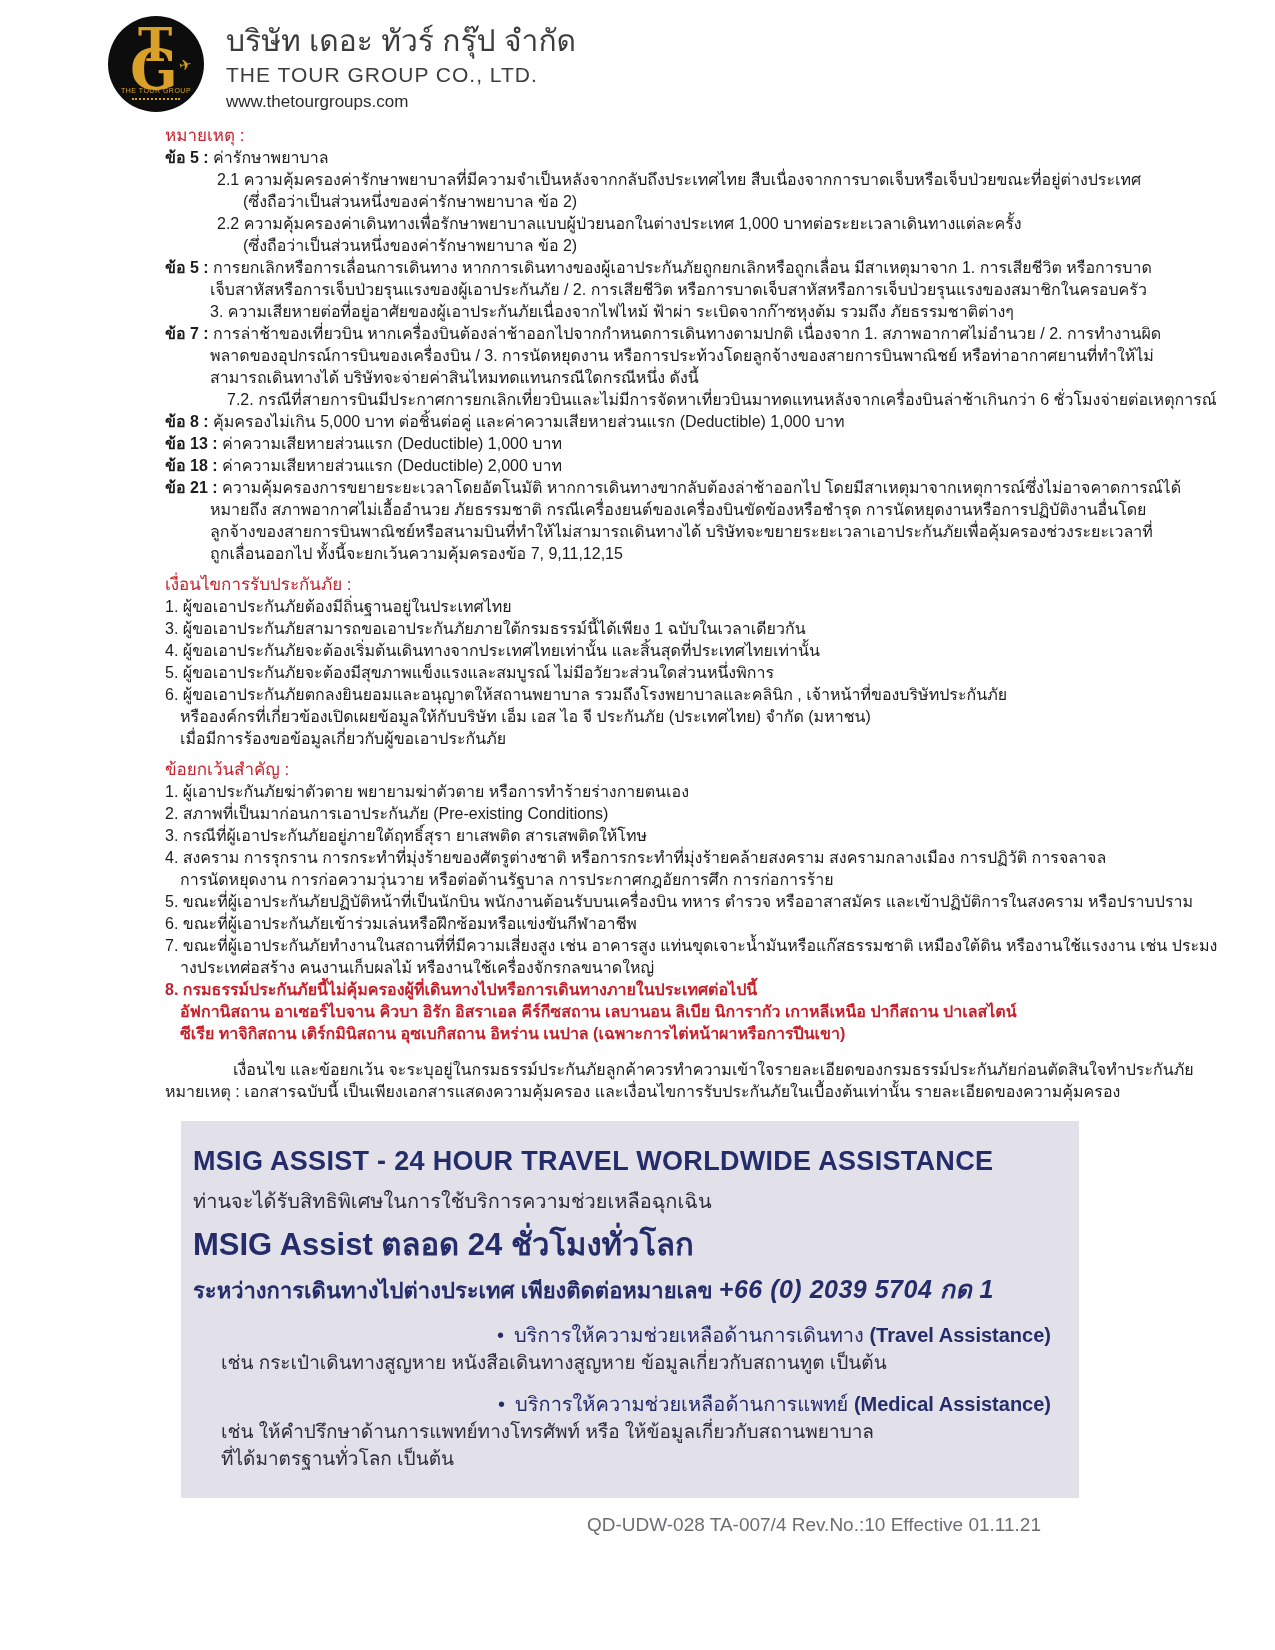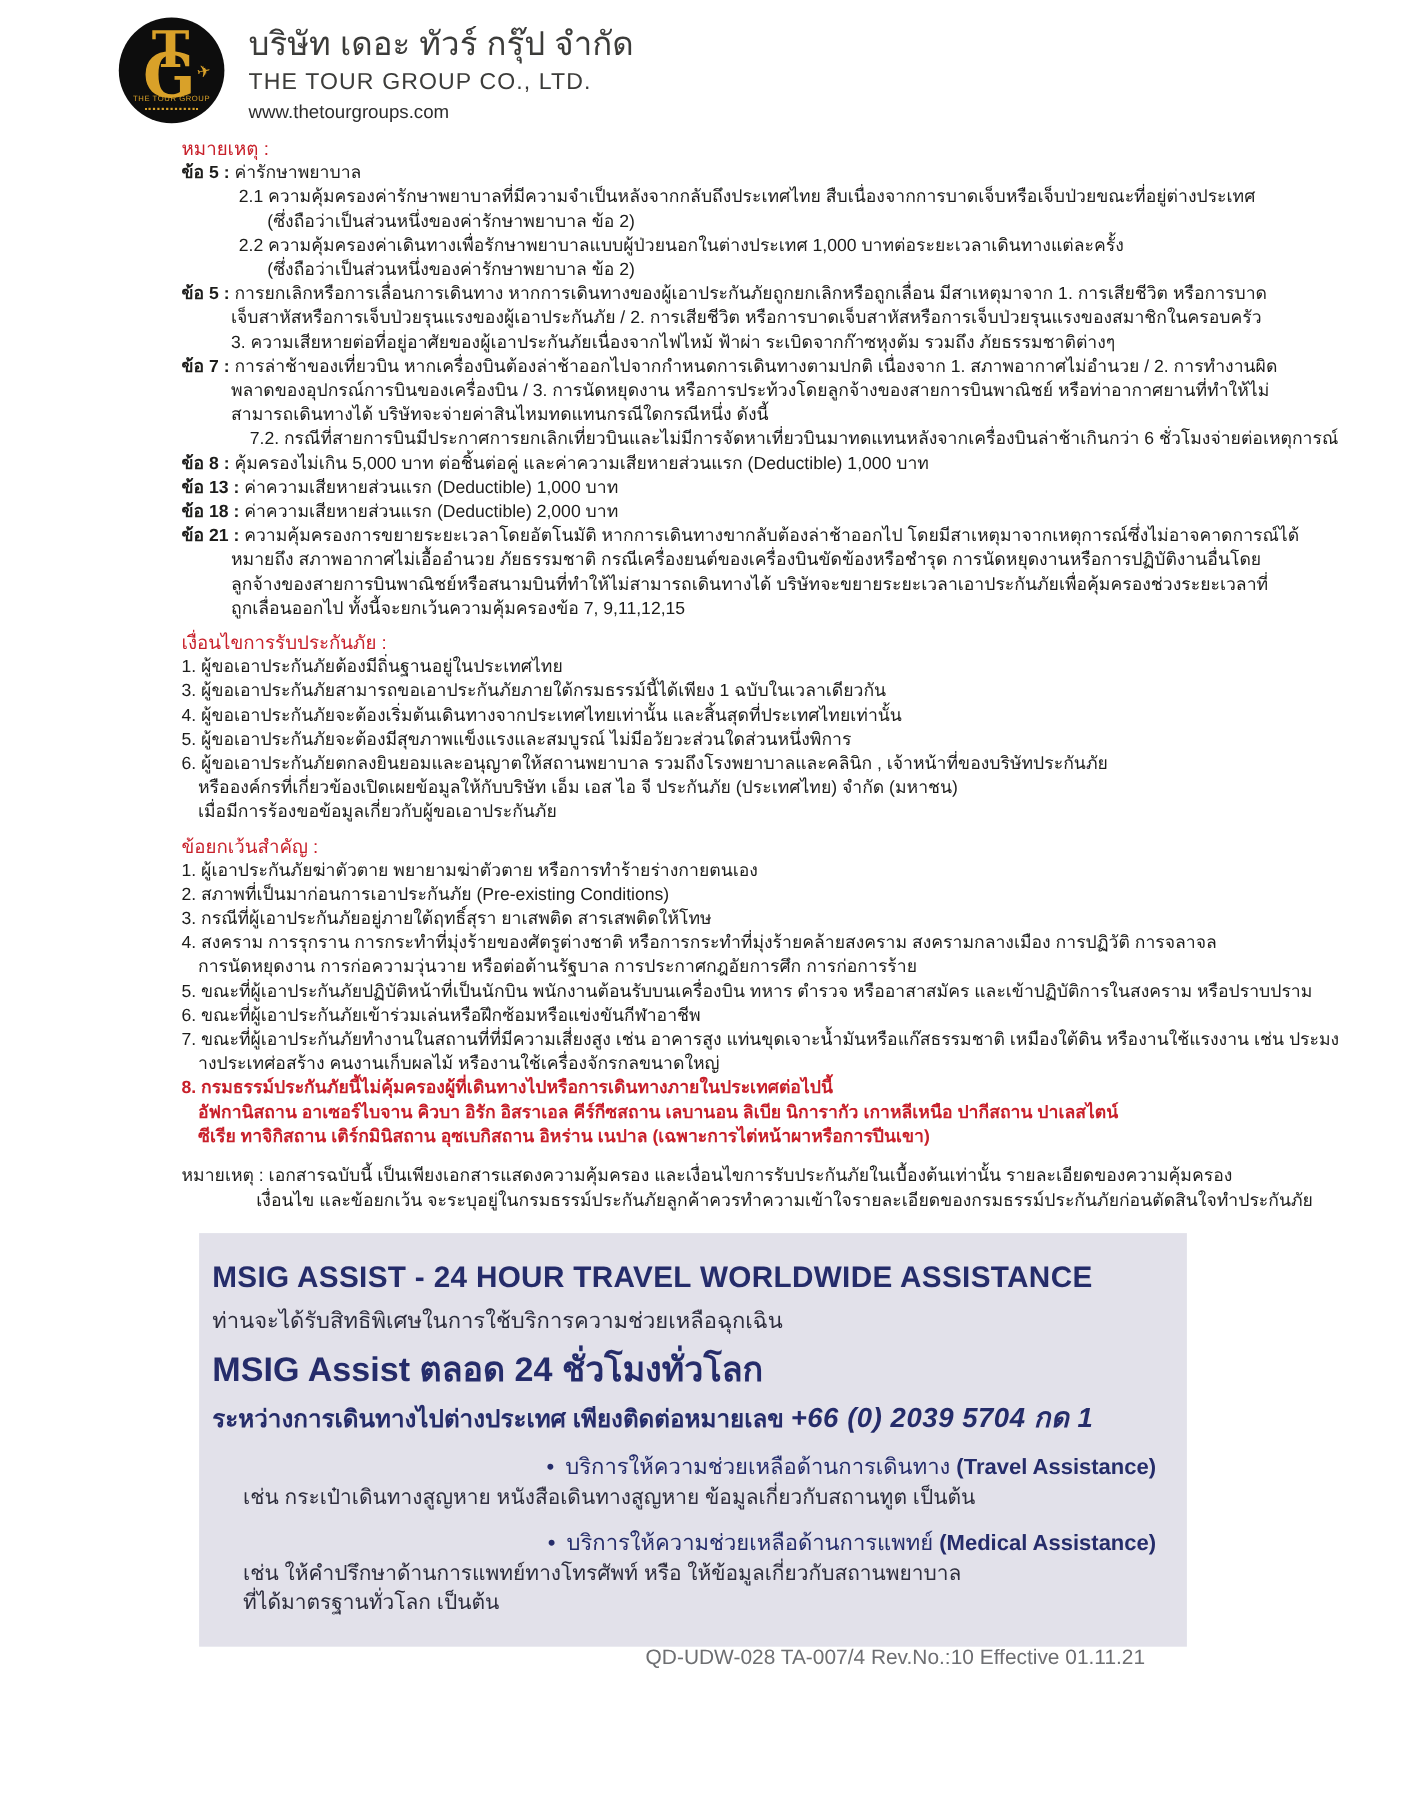--- a/index.html
+++ b/index.html
@@ -43,21 +43,21 @@
   .msig-title{font-size:27px;font-weight:bold;letter-spacing:.3px;line-height:32px;}
   .msig-sub{font-size:20px;line-height:28px;margin-top:10px;color:#2d2d3c;}
   .msig-big{font-size:31px;font-weight:bold;line-height:40px;margin-top:10px;}
   .msig-contact{font-size:22px;font-weight:bold;line-height:32px;margin-top:8px;}
   .msig-phone{font-size:25px;font-style:italic;letter-spacing:.5px;}
   .msig-bullet{margin-top:14px;font-size:20px;line-height:28px;text-align:right;}
   .msig-bullet .dot{padding:0 10px 0 4px;}
   .msig-bullet .b-en{font-weight:bold;}
   .msig-detail{font-size:19px;line-height:27px;padding-left:28px;color:#2d2d3c;}
   
-  .footer{width:876px;text-align:right;font-size:19px;color:#6d6e71;}
+  .footer{width:876px;text-align:right;margin-top:16px;font-size:19px;color:#6d6e71;}
 </style>
 </head>
 <body>
 
 <div class="page">
 
   <div class="header">
     <div class="logo">
       <span class="logo-t">T</span>
       <span class="logo-g">G</span>
@@ -124,22 +124,22 @@
           <div class="line">6. ขณะที่ผู้เอาประกันภัยเข้าร่วมเล่นหรือฝึกซ้อมหรือแข่งขันกีฬาอาชีพ</div>
           <div class="line">7. ขณะที่ผู้เอาประกันภัยทำงานในสถานที่ที่มีความเสี่ยงสูง เช่น อาคารสูง แท่นขุดเจาะน้ำมันหรือแก๊สธรรมชาติ  เหมืองใต้ดิน หรืองานใช้แรงงาน เช่น ประมง</div>
           <div class="line ind1">างประเทศ่อสร้าง คนงานเก็บผลไม้ หรืองานใช้เครื่องจักรกลขนาดใหญ่</div>
           <div class="line red">8. กรมธรรม์ประกันภัยนี้ไม่คุ้มครองผู้ที่เดินทางไปหรือการเดินทางภายในประเทศต่อไปนี้</div>
           <div class="line ind1 red">อัฟกานิสถาน  อาเซอร์ไบจาน  คิวบา  อิรัก  อิสราเอล  คีร์กีซสถาน  เลบานอน  ลิเบีย  นิการากัว   เกาหลีเหนือ  ปากีสถาน  ปาเลสไตน์</div>
           <div class="line ind1 red">ซีเรีย  ทาจิกิสถาน  เติร์กมินิสถาน  อุซเบกิสถาน  อิหร่าน  เนปาล  (เฉพาะการไต่หน้าผาหรือการปีนเขา)</div>
         </div>
     </section>
 
     <section class="remark">
+      <div class="line" style="padding-left:68px;">เงื่อนไข และข้อยกเว้น  จะระบุอยู่ในกรมธรรม์ประกันภัยลูกค้าควรทำความเข้าใจรายละเอียดของกรมธรรม์ประกันภัยก่อนตัดสินใจทำประกันภัย</div>
       <div class="line">หมายเหตุ : เอกสารฉบับนี้  เป็นเพียงเอกสารแสดงความคุ้มครอง  และเงื่อนไขการรับประกันภัยในเบื้องต้นเท่านั้น  รายละเอียดของความคุ้มครอง</div>
-      <div class="line" style="padding-left:68px;">เงื่อนไข และข้อยกเว้น  จะระบุอยู่ในกรมธรรม์ประกันภัยลูกค้าควรทำความเข้าใจรายละเอียดของกรมธรรม์ประกันภัยก่อนตัดสินใจทำประกันภัย</div>
     </section>
 
     <section class="msig">
       <div class="msig-title">MSIG ASSIST - 24 HOUR TRAVEL WORLDWIDE ASSISTANCE</div>
       <div class="msig-sub">ท่านจะได้รับสิทธิพิเศษในการใช้บริการความช่วยเหลือฉุกเฉิน</div>
       <div class="msig-big">MSIG Assist ตลอด 24 ชั่วโมงทั่วโลก</div>
       <div class="msig-contact">
         <span>ระหว่างการเดินทางไปต่างประเทศ  เพียงติดต่อหมายเลข</span>
         <span class="msig-phone">+66 (0) 2039 5704 กด 1</span>
       </div>

